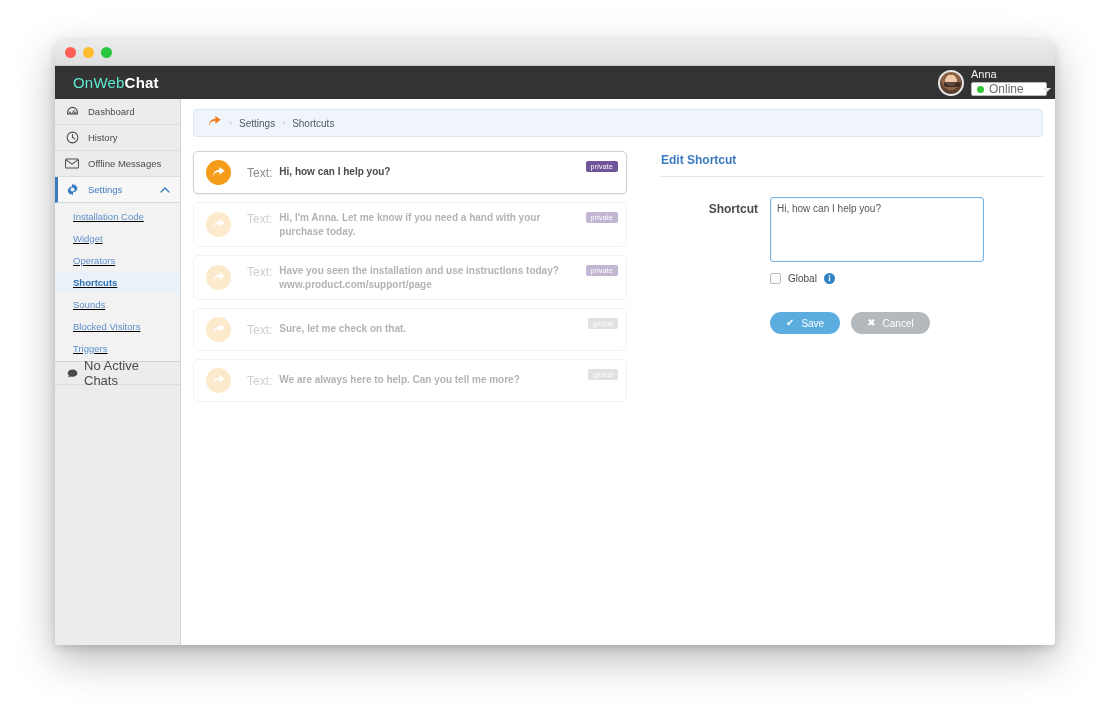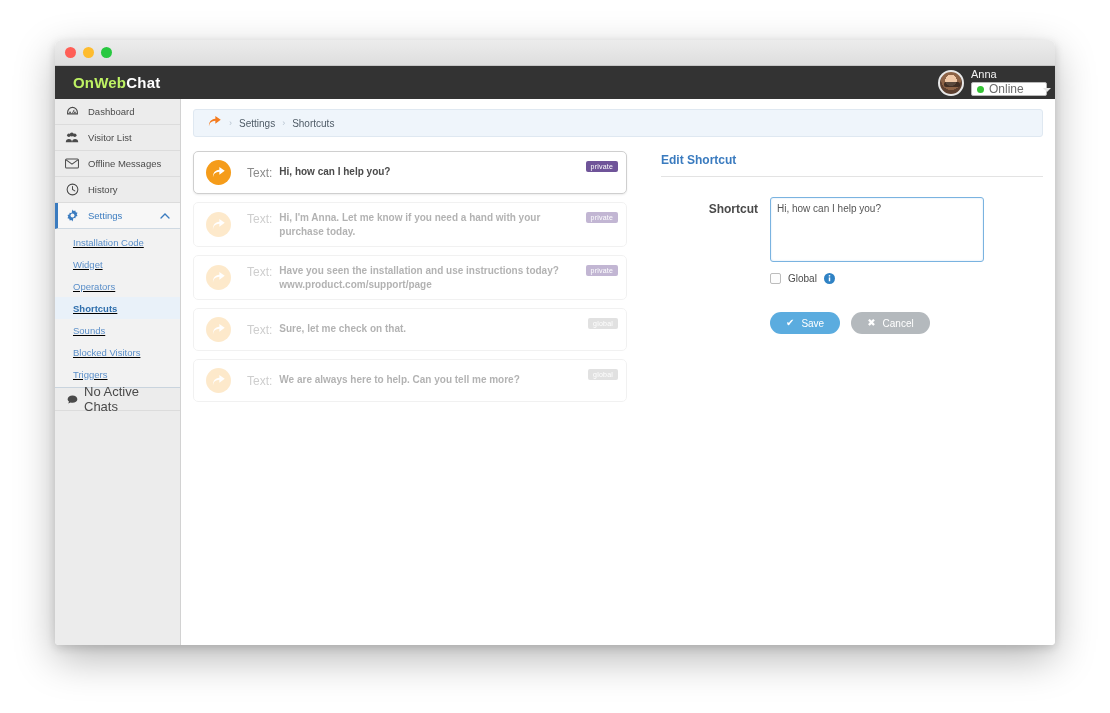--- a/index.html
+++ b/index.html
@@ -37,21 +37,21 @@
   
   .appbar {
     height: 33px;
     background: #333333;
     display: flex; align-items: center;
     justify-content: space-between;
     padding: 0 8px 0 18px;
     position: relative;
   }
   .logo { font-size: 15px; color: #ffffff; letter-spacing: .2px; white-space: nowrap; }
-  .logo .lt { font-weight: 700; color: #bef264; }
+  .logo .lt { font-weight: 400; color: #5eead4; }
   .logo .bd { font-weight: 700; color: #ffffff; }
 
   .user-area { display: flex; align-items: center; gap: 7px; }
   .avatar {
     width: 26px; height: 26px; border-radius: 50%;
     background: radial-gradient(circle at 50% 38%, #f0c9a8 0 32%, #8d6346 33% 55%, #5d4030 56% 100%);
     border: 2px solid #e8e8e8;
     position: relative; overflow: hidden;
     flex-shrink: 0;
   }
@@ -264,51 +264,39 @@
           <svg width="13" height="13" viewBox="0 0 16 16">
               <path d="M8 3a6 6 0 0 0-6 6v2h12V9a6 6 0 0 0-6-6z" fill="none" stroke="#4a4a4a" stroke-width="1.4"></path>
               <circle cx="5" cy="9" r="1.1" fill="#4a4a4a"></circle>
               <circle cx="11" cy="9" r="1.1" fill="#4a4a4a"></circle>
               <path d="M8 10 L10 6" stroke="#4a4a4a" stroke-width="1.2"></path>
             </svg>
         </span>
         <span>Dashboard</span>
       </div>
 
+
       <div class="nav-item">
         <span class="ico">
-          <svg width="14" height="13" viewBox="0 0 18 14">
-              <circle cx="5" cy="4" r="2.3" fill="#4a4a4a"></circle>
-              <circle cx="12.5" cy="4" r="2.3" fill="#4a4a4a"></circle>
-              <circle cx="8.8" cy="3.2" r="2.6" fill="#4a4a4a"></circle>
-              <path d="M1 13c0-2.6 1.8-4 4-4s4 1.4 4 4z" fill="#4a4a4a"></path>
-              <path d="M9 13c0-2.6 1.8-4 4-4s4 1.4 4 4z" fill="#4a4a4a"></path>
-            </svg>
-        </span>
-        <span>Visitor List</span>
+          <svg width="13" height="13" viewBox="0 0 16 16">
+              <circle cx="8" cy="8" r="6.6" fill="none" stroke="#4a4a4a" stroke-width="1.3"></circle>
+              <path d="M8 4.2V8l2.8 1.7" stroke="#4a4a4a" stroke-width="1.3" fill="none" stroke-linecap="round"></path>
+            </svg>
+        </span>
+        <span>History</span>
       </div>
 
       <div class="nav-item">
         <span class="ico">
           <svg width="14" height="11" viewBox="0 0 18 13">
               <rect x="0.7" y="0.7" width="16.6" height="11.6" rx="1.4" fill="none" stroke="#4a4a4a" stroke-width="1.3"></rect>
               <path d="M1.4 1.8 L9 7.4 L16.6 1.8" fill="none" stroke="#4a4a4a" stroke-width="1.3"></path>
             </svg>
         </span>
         <span>Offline Messages</span>
-      </div>
-
-      <div class="nav-item">
-        <span class="ico">
-          <svg width="13" height="13" viewBox="0 0 16 16">
-              <circle cx="8" cy="8" r="6.6" fill="none" stroke="#4a4a4a" stroke-width="1.3"></circle>
-              <path d="M8 4.2V8l2.8 1.7" stroke="#4a4a4a" stroke-width="1.3" fill="none" stroke-linecap="round"></path>
-            </svg>
-        </span>
-        <span>History</span>
       </div>
 
 
       <div class="nav-item active">
         <span class="ico">
           <svg width="13" height="13" viewBox="0 0 16 16">
               <path d="M8 0.6l1.3 1.9 2.2-.6.5 2.2 2.2.6-1 2 1 2-2.2.6-.5 2.2-2.2-.6L8 15.4 6.7 13.5l-2.2.6L4 11.9l-2.2-.6 1-2-1-2 2.2-.6.5-2.2 2.2.6z" fill="#3a7bbf"></path>
               <circle cx="8" cy="8" r="2.4" fill="#f7f7f7"></circle>
             </svg>
         </span>

